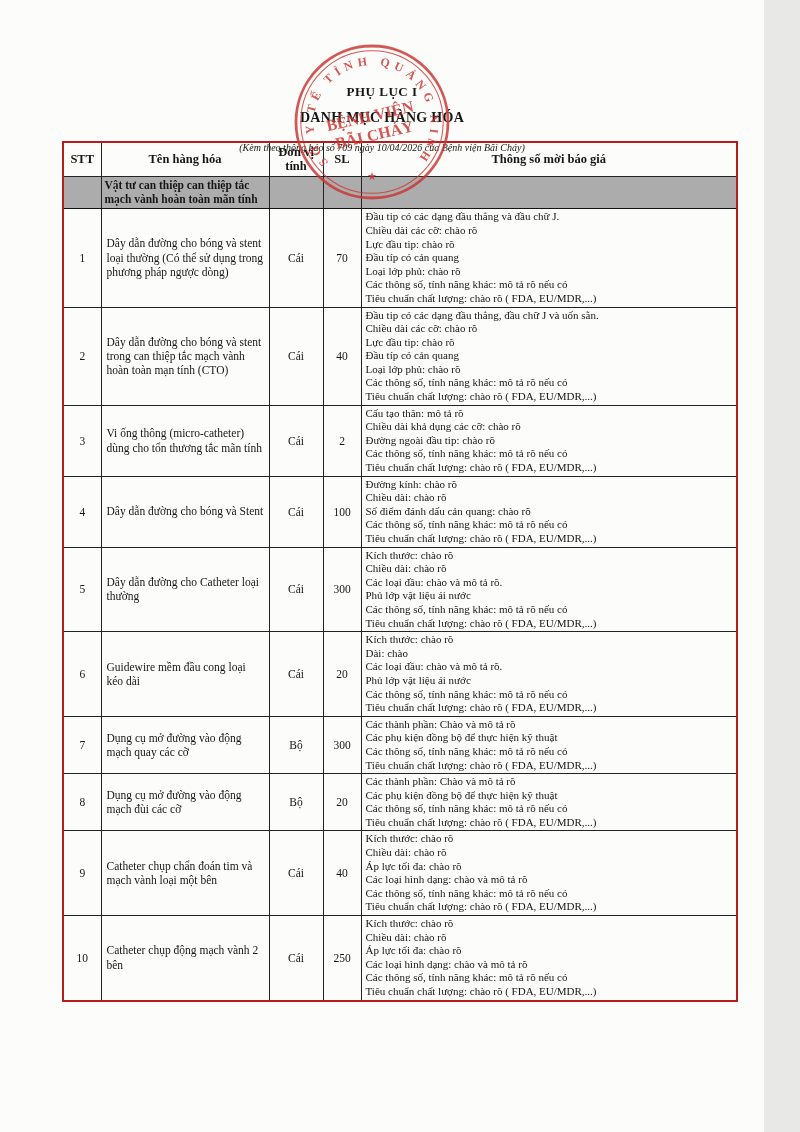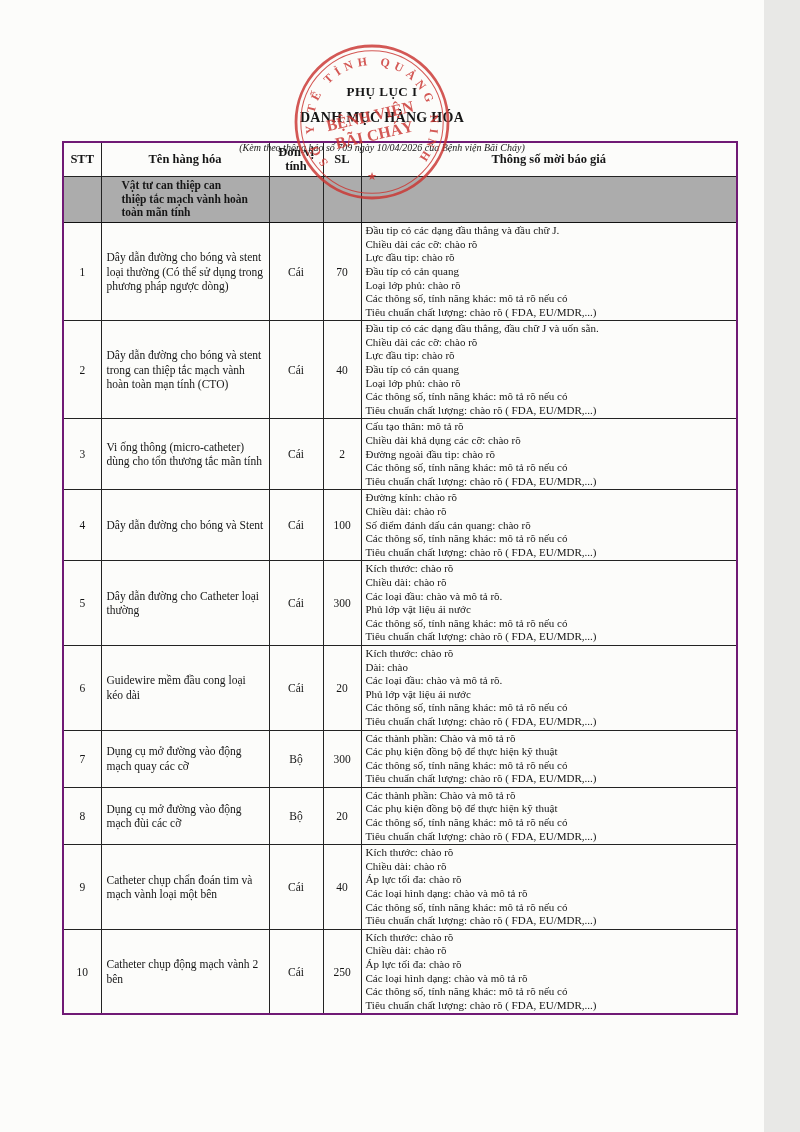--- a/index.html
+++ b/index.html
@@ -15,35 +15,35 @@
   }
   
   .doc-header { position:absolute; top:84px; left:0; width:100%; text-align:center; }
   .appendix-title { font-size:13px; font-weight:bold; letter-spacing:.5px; }
   .doc-title { font-size:14px; font-weight:bold; margin-top:10px; letter-spacing:.3px; }
   .doc-subtitle { font-size:10px; font-style:italic; margin-top:16px; }
   
   table.goods {
     position:absolute; left:62px; top:141px; width:676px;
     border-collapse:collapse; table-layout:fixed;
-    border:2px solid #701a75;
+    border:2px solid #b91c1c;
   }
   col.c-stt  { width:38px; }
   col.c-name { width:168px; }
   col.c-unit { width:54px; }
   col.c-qty  { width:38px; }
   th, td { border:1px solid #232323; vertical-align:middle; }
   thead th {
     font-size:12.5px; font-weight:bold; text-align:center;
     padding:2px 2px; line-height:1.15; height:30px;
   }
   tr.section-row td { background:#acacac; border-bottom:1.5px solid #111; }
   td.section-label {
     font-weight:bold; font-size:11.5px; line-height:1.2;
-    padding:2px 20px; text-align:left;
+    padding:2px 3px; text-align:left;
   }
   td.cell-stt, td.cell-unit, td.cell-qty {
     text-align:center; font-size:11.5px; padding:1px;
   }
   td.cell-name {
     font-size:11.5px; line-height:1.25; padding:8px 5px; text-align:left;
   }
   td.cell-specs { padding:1px 0 1px 0; vertical-align:top; }
   .spec-line {
     font-size:11px; line-height:13.6px; padding:0 4px;

